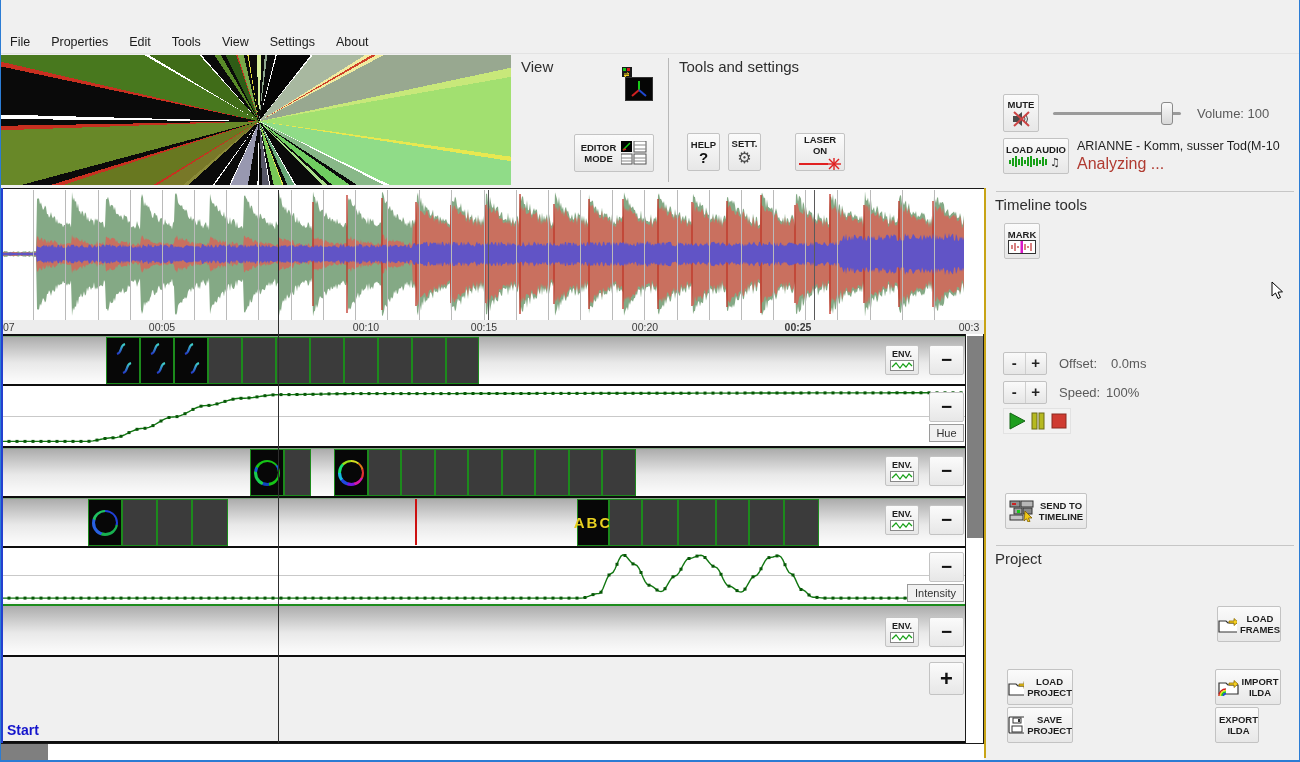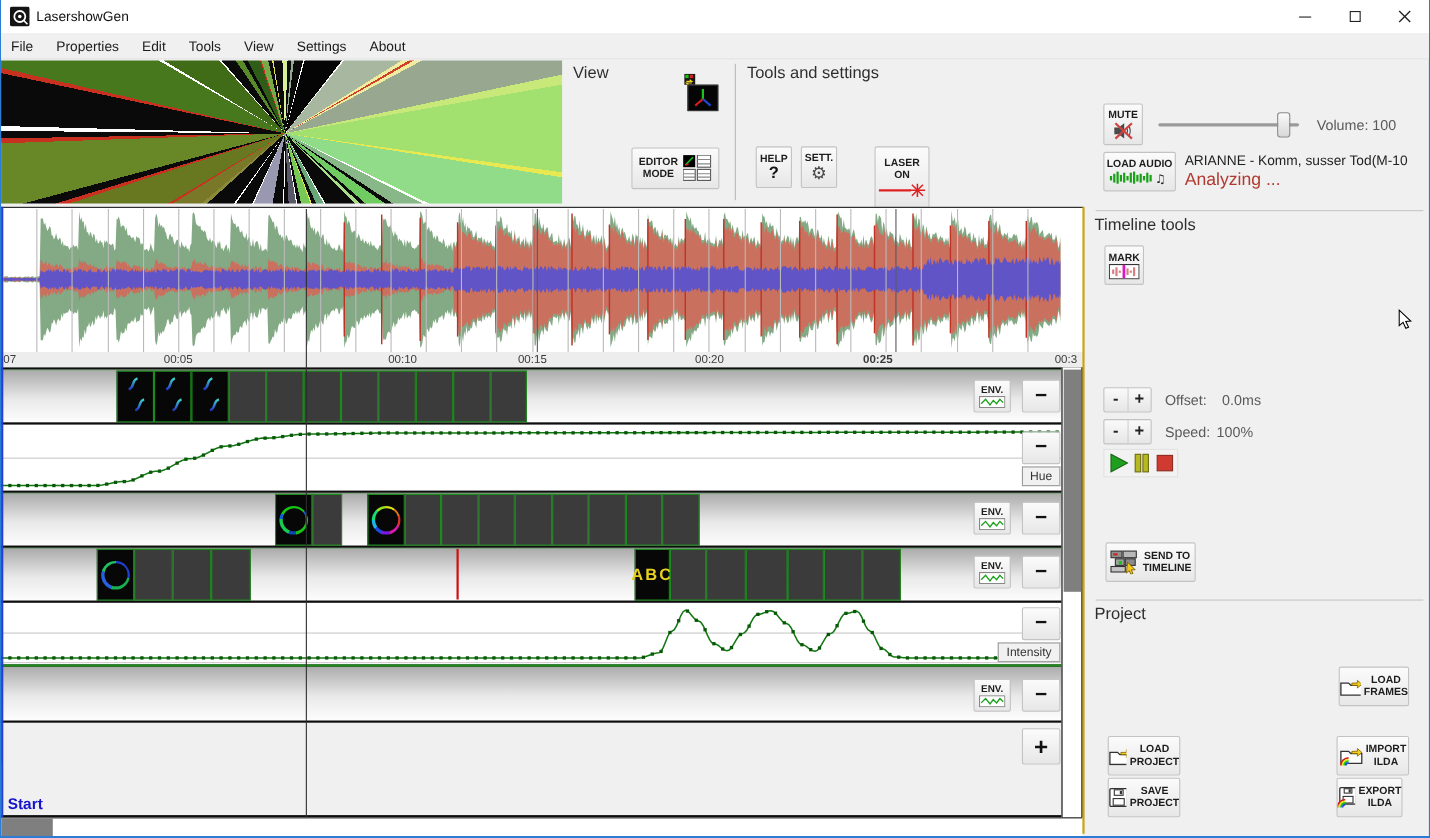--- a/index.html
+++ b/index.html
@@ -50,21 +50,21 @@
   .btn{background:linear-gradient(#fbfbfb,#e7e7e7);border:1px solid #c3c3c3;border-radius:2px;
        display:flex;align-items:center;justify-content:center;color:#1d1d1d;}
   .btn .lbl{font-size:9.5px;font-weight:bold;line-height:11px;text-align:center;}
   #projview-badge{left:621px;top:67px;}
   #projview-btn{left:624px;top:77px;width:28px;height:24px;background:#050505;border:1px solid #333;display:flex;align-items:center;justify-content:center;}
   #editor-btn{left:573px;top:134px;width:80px;height:38px;gap:5px;}
   #help-btn{left:686px;top:133px;width:33px;height:38px;flex-direction:column;}
   #help-btn .q{font-size:15px;font-weight:bold;line-height:15px;color:#111;}
   #sett-btn{left:727px;top:133px;width:33px;height:38px;flex-direction:column;}
   #sett-btn .gear{font-size:16px;line-height:17px;color:#4a4a4a;font-family:"DejaVu Sans",sans-serif;}
-  #laser-btn{left:794px;top:133px;width:50px;height:56px;flex-direction:column;}
+  #laser-btn{left:794px;top:133px;width:50px;height:38px;flex-direction:column;}
 
   
   #mute-btn{left:1002px;top:94px;width:36px;height:38px;flex-direction:column;}
   #vol-track{left:1052px;top:112px;width:128px;height:3px;background:#9a9a9a;border-radius:2px;}
   #vol-handle{left:1160px;top:102px;width:12px;height:23px;background:linear-gradient(#fafafa,#d8d8d8);border:1px solid #8a8a8a;border-radius:3px;}
   .rplabel{font-size:13px;color:#5a5a5a;}
   #vol-label{left:1196px;top:106px;}
   #loadaudio-btn{left:1002px;top:138px;width:66px;height:36px;flex-direction:column;}
   #song-title{left:1076px;top:139px;font-size:12.5px;color:#1f1f1f;white-space:nowrap;}
   #song-status{left:1076px;top:155px;font-size:16px;color:#b03a30;}
@@ -81,21 +81,21 @@
   #offset-group{left:1002px;top:352px;}
   #speed-group{left:1002px;top:381px;}
   #offset-label{left:1058px;top:356px;} #offset-value{left:1110px;top:356px;}
   #speed-label{left:1058px;top:385px;} #speed-value{left:1105px;top:385px;}
   #transport{left:1002px;top:408px;width:68px;height:26px;background:#f2f2f2;border:1px solid #e2e2e2;display:flex;align-items:center;gap:4px;padding:2px 3px;}
   #send-btn{left:1004px;top:493px;width:82px;height:36px;gap:4px;}
   #loadframes-btn{left:1216px;top:606px;width:64px;height:36px;gap:3px;}
   #loadproject-btn{left:1006px;top:669px;width:66px;height:36px;gap:3px;}
   #importilda-btn{left:1214px;top:669px;width:66px;height:36px;gap:3px;}
   #saveproject-btn{left:1006px;top:707px;width:66px;height:36px;gap:3px;}
-  #exportilda-btn{left:1214px;top:707px;width:60px;height:36px;gap:3px;}
+  #exportilda-btn{left:1214px;top:707px;width:44px;height:36px;gap:3px;}
 
   
   #wavepanel{left:0;top:188px;width:984px;height:132px;background:#ffffff;border-top:1px solid #1a1a1a;overflow:hidden;}
   .grid{position:absolute;top:1px;width:1px;height:130px;background:#bababa;}
   .gridmark{position:absolute;top:1px;width:1px;height:130px;background:#5a5a5a;}
   #wavesvg{position:absolute;left:2px;top:0;}
   #ruler{left:0;top:320px;width:984px;height:14px;background:#ededed;overflow:hidden;}
   .rlabel{position:absolute;top:1px;font-size:10.5px;color:#3a3a3a;transform:translateX(-50%);white-space:nowrap;}
   .rlabel.left{transform:none;}
 
@@ -146,41 +146,20 @@
   #yellow-line{left:983px;top:188px;width:2px;height:570px;background:#c8a416;}
   #playhead{width:1px;height:553px;top:190px;background:#2e2e2e;z-index:5;}
   #redline{width:2px;height:46px;top:499px;background:#cc1111;z-index:5;}
   #cursor{left:1270px;top:281px;z-index:9;}
 </style>
 </head>
 <body>
 
 <div id="win">
 
-  <div class="abs" id="titlebar">
-    <svg class="abs" id="appicon" width="18" height="18">
-      <rect x="0" y="0" width="18" height="18" rx="2" fill="#141414"></rect>
-      <circle cx="9" cy="9" r="5" fill="none" stroke="#fff" stroke-width="1.6"></circle>
-      <circle cx="9" cy="9" r="1.6" fill="#fff"></circle>
-      <line x1="12.5" y1="12.5" x2="16" y2="16" stroke="#fff" stroke-width="1.4"></line>
-    </svg>
-    <span class="abs" id="title">LasershowGen</span>
-    <div class="abs wbtn" id="btn-min">
-        <div class="glyph-min"></div>
-      </div>
-    <div class="abs wbtn" id="btn-max">
-        <div class="glyph-max"></div>
-      </div>
-    <div class="abs wbtn" id="btn-close">
-      <svg width="12" height="12">
-          <line x1="1" y1="1" x2="11" y2="11" stroke="#222" stroke-width="1.2"></line>
-          <line x1="11" y1="1" x2="1" y2="11" stroke="#222" stroke-width="1.2"></line>
-        </svg>
-    </div>
-  </div>
 
   <div class="abs" id="menubar">
     <span>File</span>
     <span>Properties</span>
     <span>Edit</span>
     <span>Tools</span>
     <span>View</span>
     <span>Settings</span>
     <span>About</span>
   </div>

